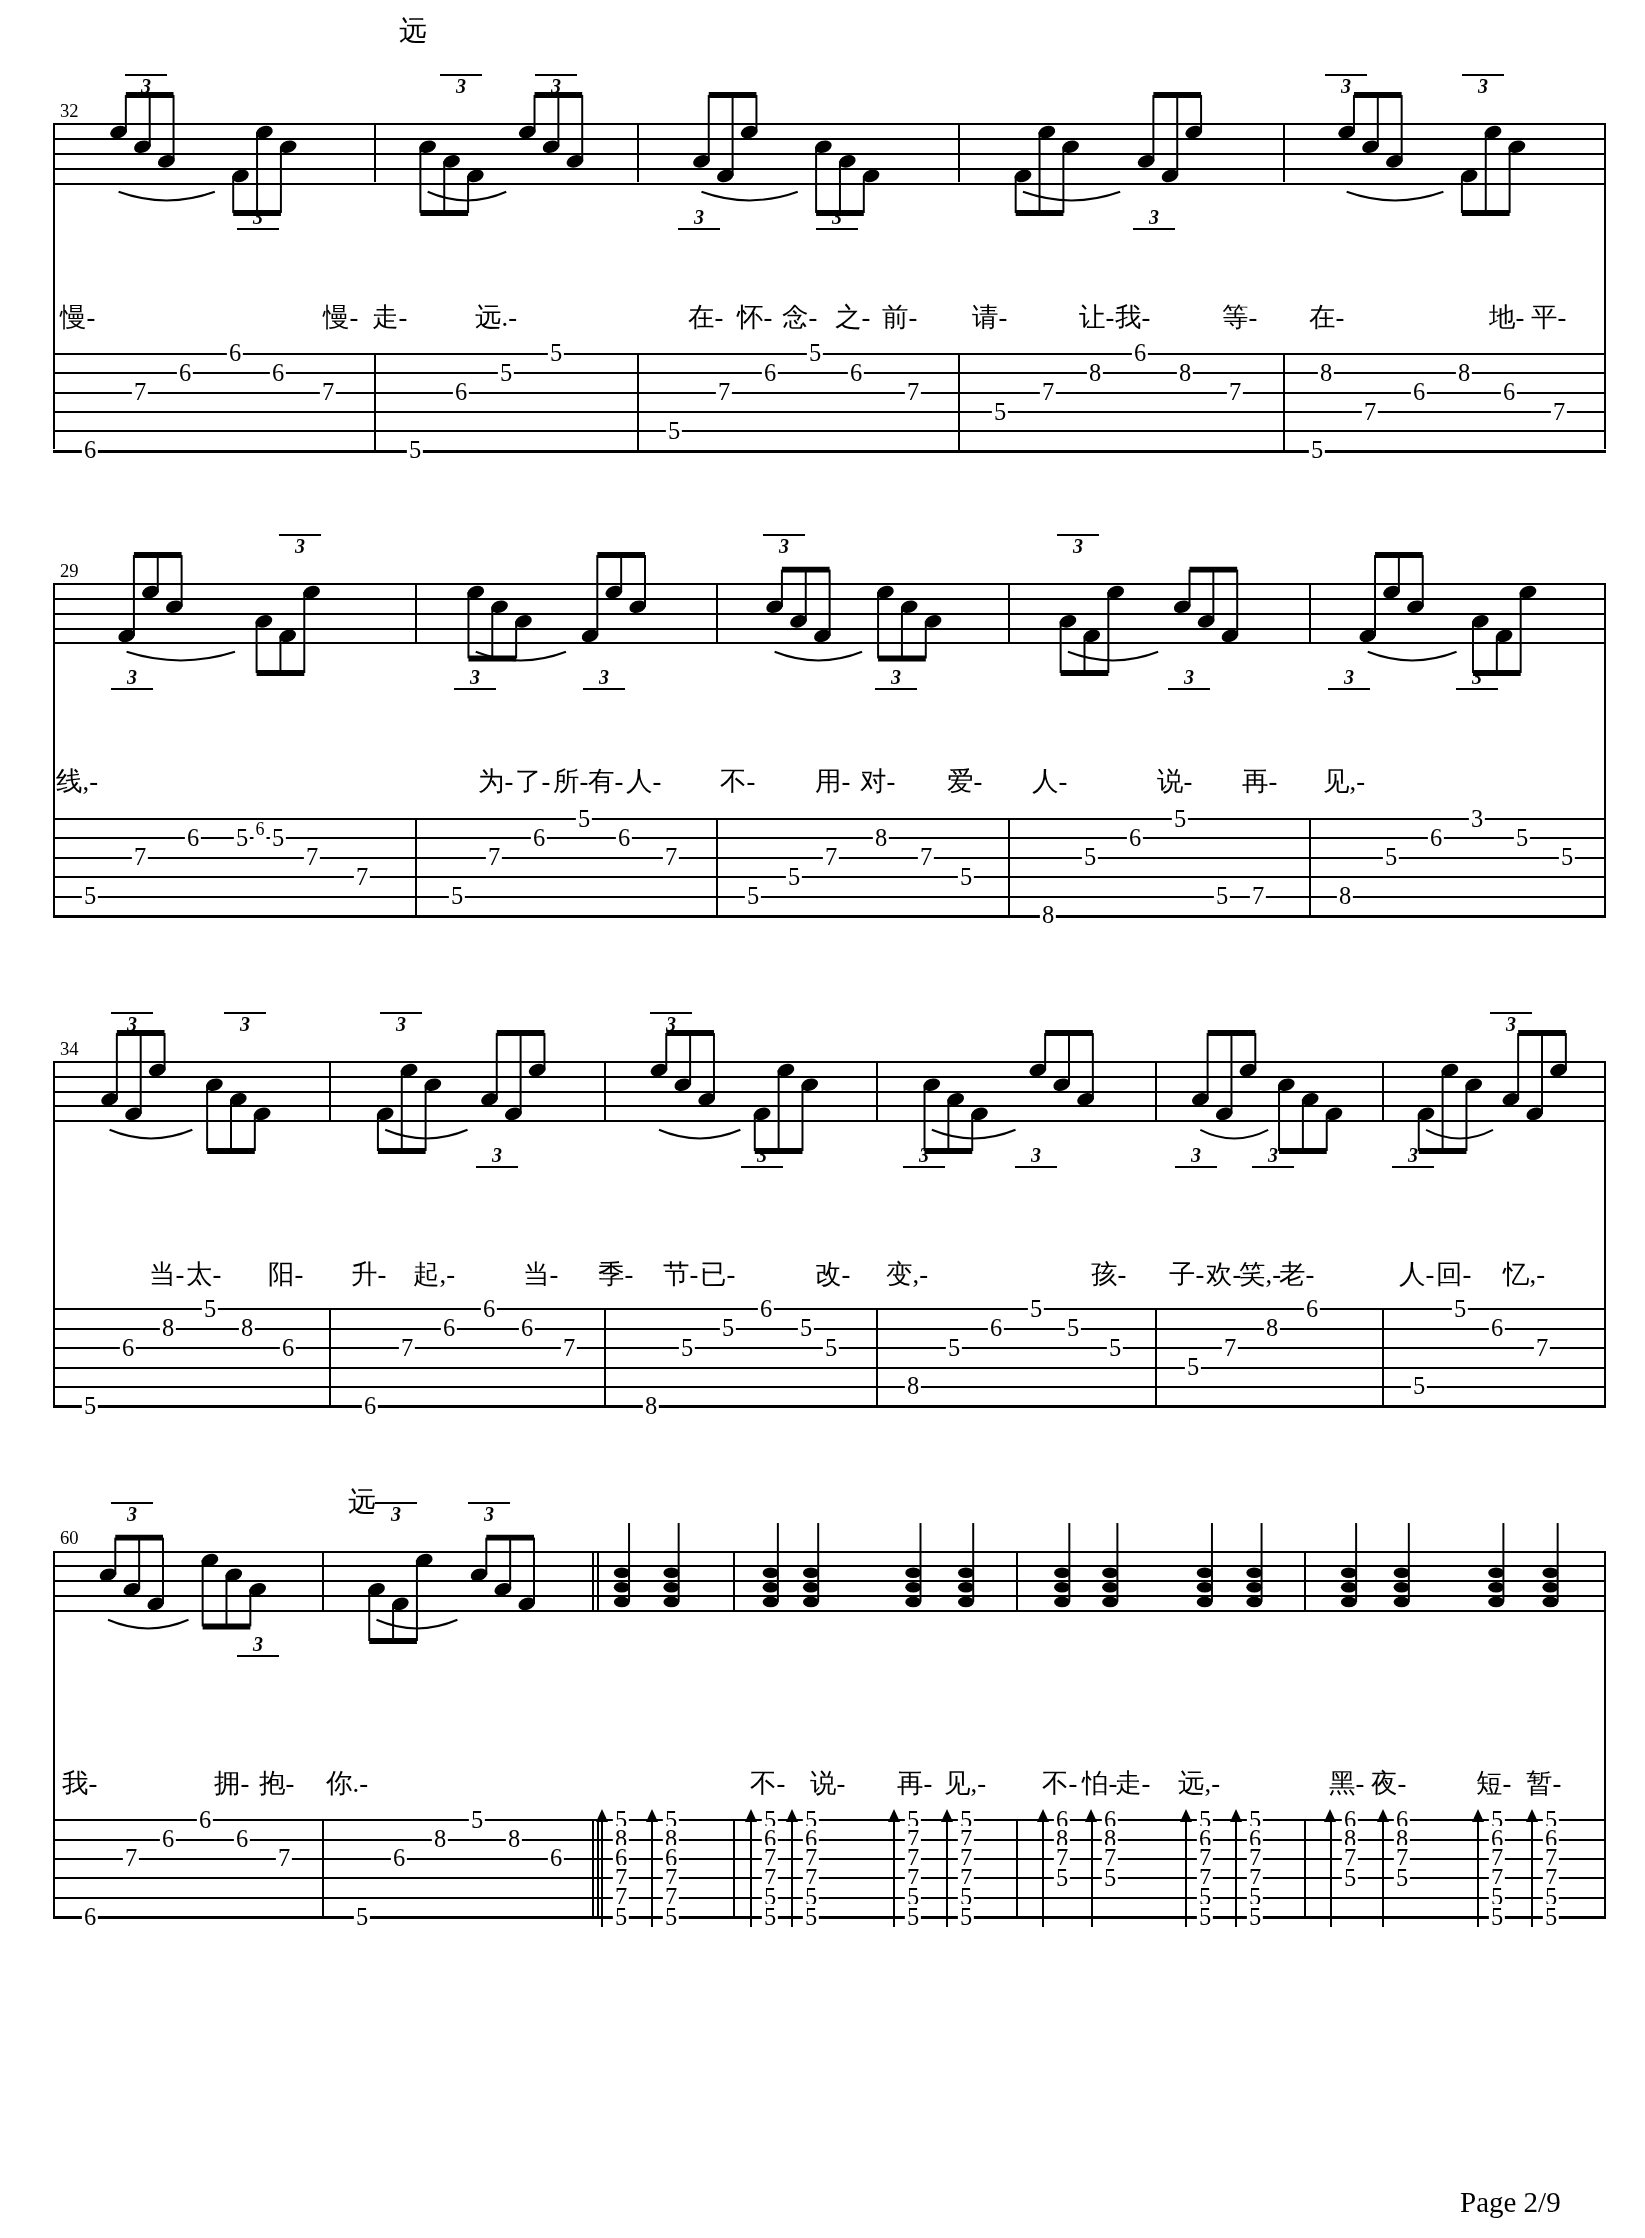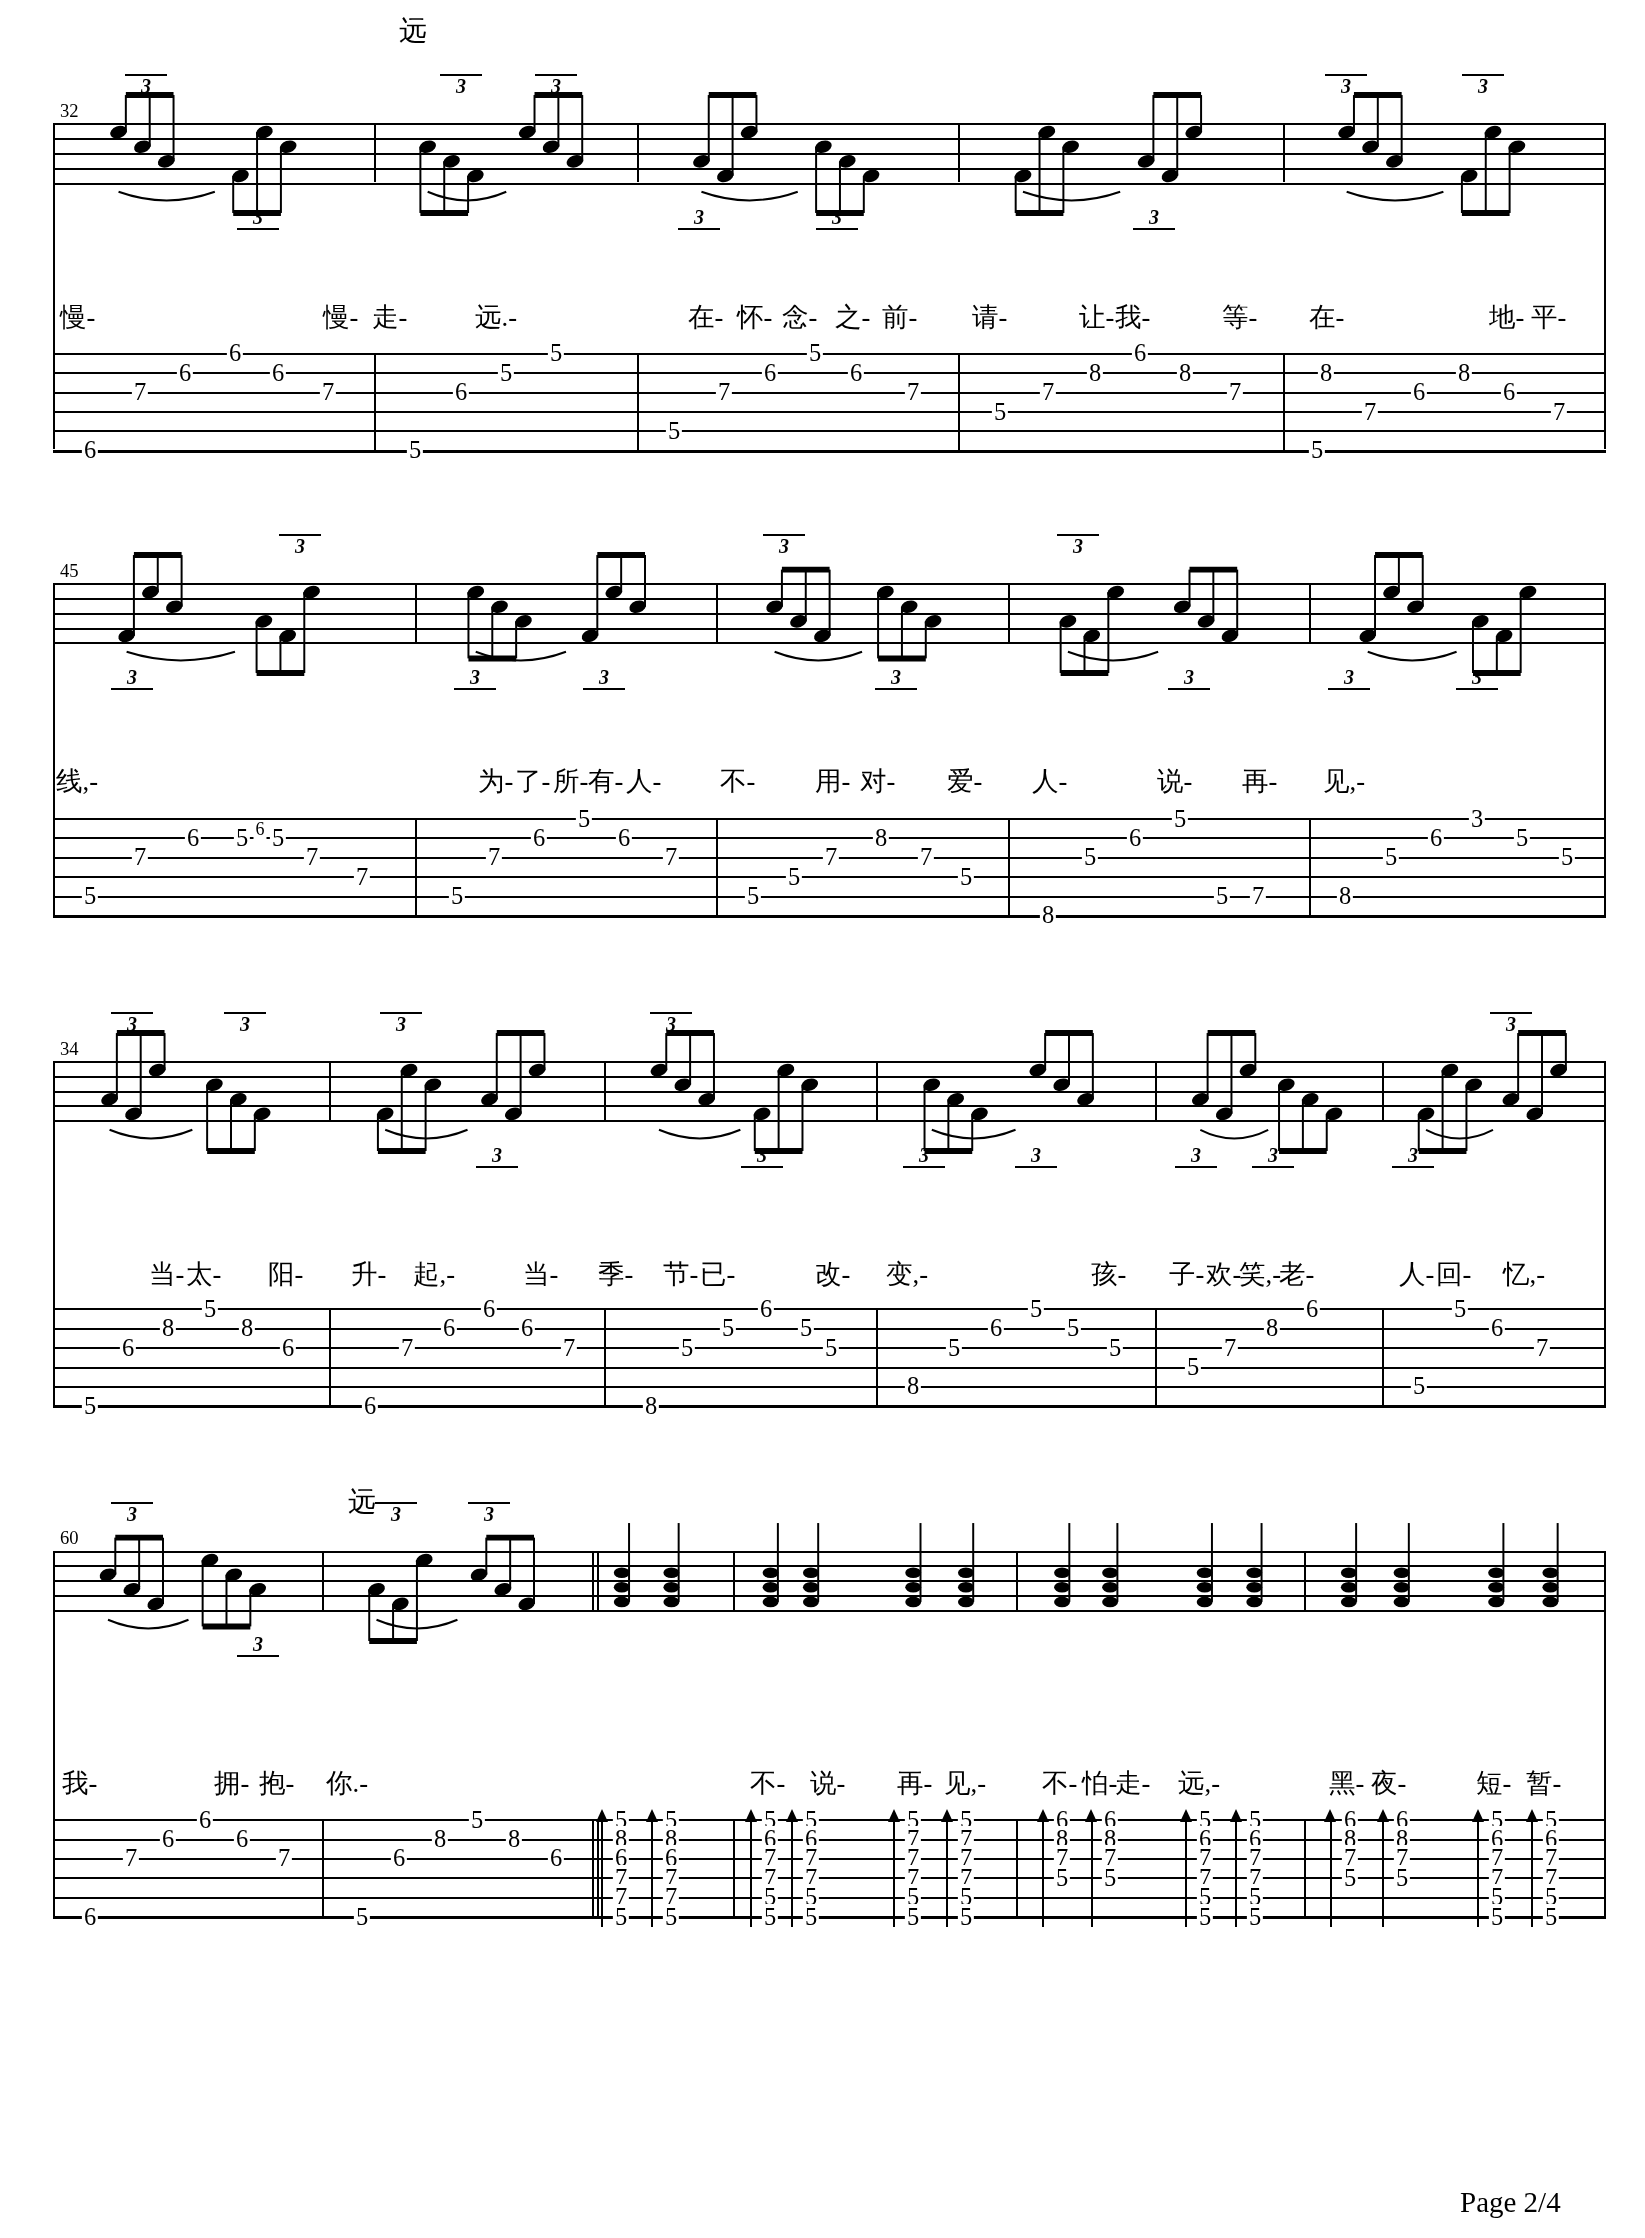--- a/index.html
+++ b/index.html
@@ -22,21 +22,21 @@
   .arrowhead{position:absolute;width:0;height:0;border-left:6.6px solid transparent;
              border-right:6.6px solid transparent;border-bottom:13.3px solid #000;}
   .footer{position:absolute;left:1460px;top:2188px;font-size:29px;line-height:1;}
   svg{position:absolute;}
   ellipse{fill:#000;}
 </style>
 </head>
 <body>
 
 <div id="sheet">
-  <div class="footer">Page 2/4</div>
+  <div class="footer">Page 2/9</div>
 <div class="hline" style="left: 53px; top: 123px; width: 1553px;"></div>
     <div class="hline" style="left: 53px; top: 138px; width: 1553px;"></div>
     <div class="hline" style="left: 53px; top: 153px; width: 1553px;"></div>
     <div class="hline" style="left: 53px; top: 168px; width: 1553px;"></div>
     <div class="hline" style="left: 53px; top: 183px; width: 1553px;"></div>
     <div class="hline" style="left: 53px; top: 353px; width: 1553px;"></div>
     <div class="hline" style="left: 53px; top: 372px; width: 1553px;"></div>
     <div class="hline" style="left: 53px; top: 392px; width: 1553px;"></div>
     <div class="hline" style="left: 53px; top: 411px; width: 1553px;"></div>
     <div class="hline" style="left: 53px; top: 430px; width: 1553px;"></div>
@@ -198,21 +198,21 @@
     <div class="vline" style="left: 53px; top: 583px; height: 332px;"></div>
     <div class="vline" style="left: 1604px; top: 583px; height: 332px;"></div>
     <div class="vline" style="left: 415px; top: 583px; height: 59px;"></div>
     <div class="vline" style="left: 415px; top: 818px; height: 97px;"></div>
     <div class="vline" style="left: 716px; top: 583px; height: 59px;"></div>
     <div class="vline" style="left: 716px; top: 818px; height: 97px;"></div>
     <div class="vline" style="left: 1008px; top: 583px; height: 59px;"></div>
     <div class="vline" style="left: 1008px; top: 818px; height: 97px;"></div>
     <div class="vline" style="left: 1309px; top: 583px; height: 59px;"></div>
     <div class="vline" style="left: 1309px; top: 818px; height: 97px;"></div>
-    <div class="mnum" style="left: 60px; top: 562px;">45</div>
+    <div class="mnum" style="left: 60px; top: 562px;">29</div>
     <div class="trip above" style="left: 279px; top: 534px;">3</div>
     <div class="trip above" style="left: 763px; top: 534px;">3</div>
     <div class="trip above" style="left: 1057px; top: 534px;">3</div>
     <div class="trip below" style="left: 111px; top: 667px;">3</div>
     <div class="trip below" style="left: 454px; top: 667px;">3</div>
     <div class="trip below" style="left: 583px; top: 667px;">3</div>
     <div class="trip below" style="left: 875px; top: 667px;">3</div>
     <div class="trip below" style="left: 1168px; top: 667px;">3</div>
     <div class="trip below" style="left: 1328px; top: 667px;">3</div>
     <div class="trip below" style="left: 1456px; top: 667px;">3</div>

